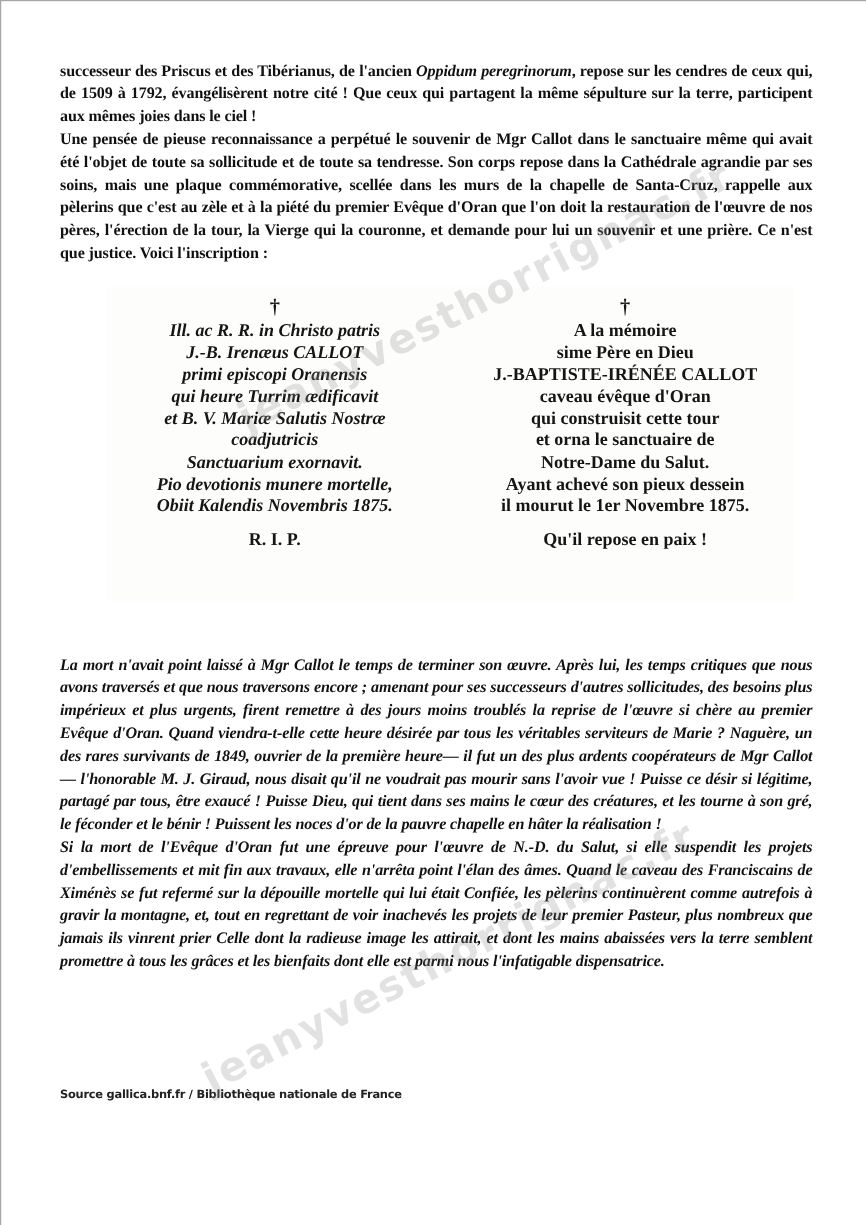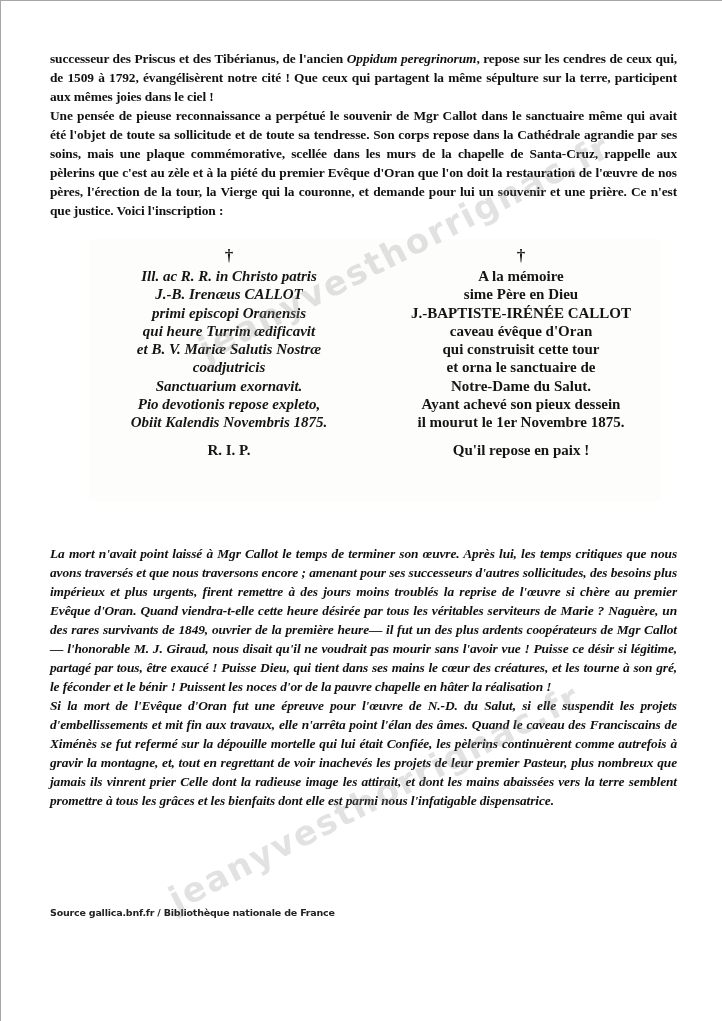--- a/index.html
+++ b/index.html
@@ -63,21 +63,21 @@
   <div class="inscription">
     <div class="col col-left">
       <div class="cross">†</div>
       <span class="line">Ill. ac R. R. in Christo patris</span>
       <span class="line">J.-B. Irenæus CALLOT</span>
       <span class="line">primi episcopi Oranensis</span>
       <span class="line">qui heure Turrim ædificavit</span>
       <span class="line">et B. V. Mariæ Salutis Nostræ</span>
       <span class="line">coadjutricis</span>
       <span class="line">Sanctuarium exornavit.</span>
-      <span class="line">Pio devotionis repose expleto,</span>
+      <span class="line">Pio devotionis munere mortelle,</span>
       <span class="line">Obiit Kalendis Novembris 1875.</span>
       <span class="closing">R. I. P.</span>
     </div>
     <div class="col col-right">
       <div class="cross">†</div>
       <span class="line">A la mémoire</span>
       <span class="line">sime Père en Dieu</span>
       <span class="line">J.-BAPTISTE-IRÉNÉE CALLOT</span>
       <span class="line">caveau évêque d'Oran</span>
       <span class="line">qui construisit cette tour</span>

